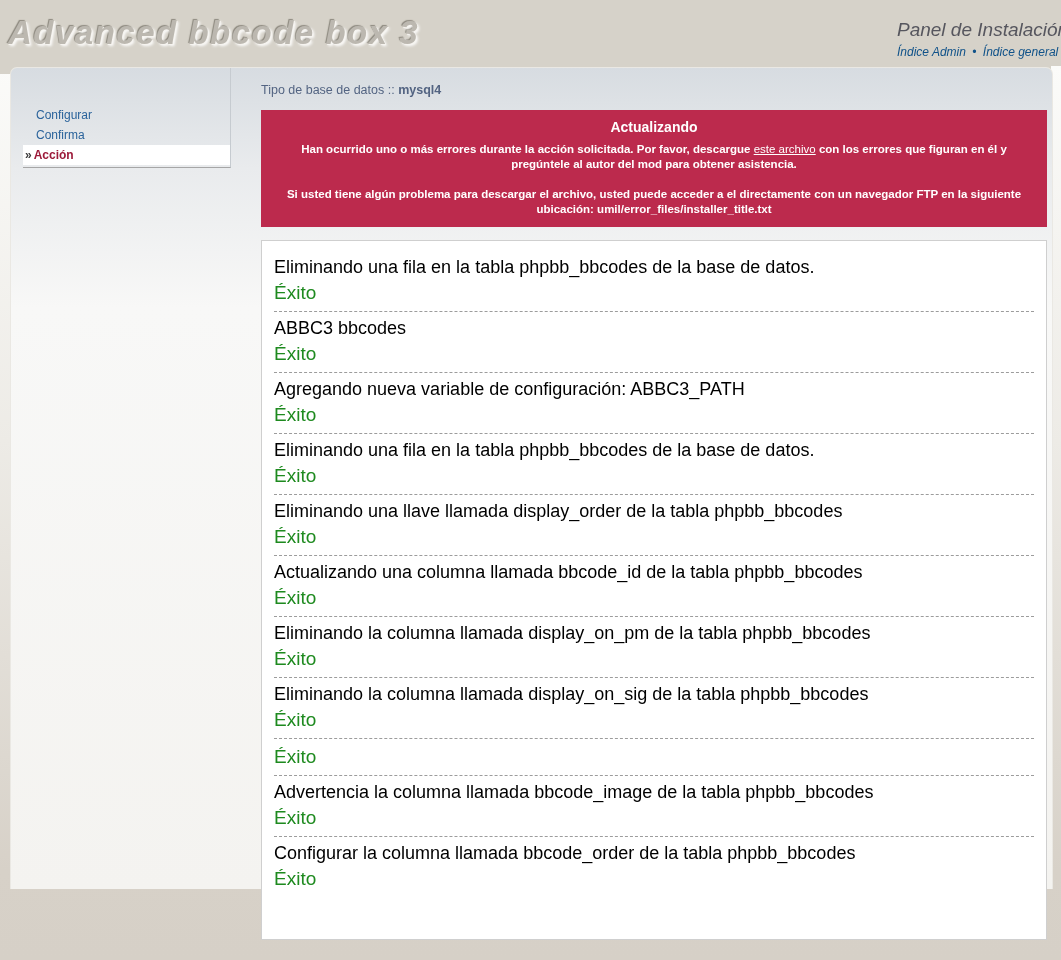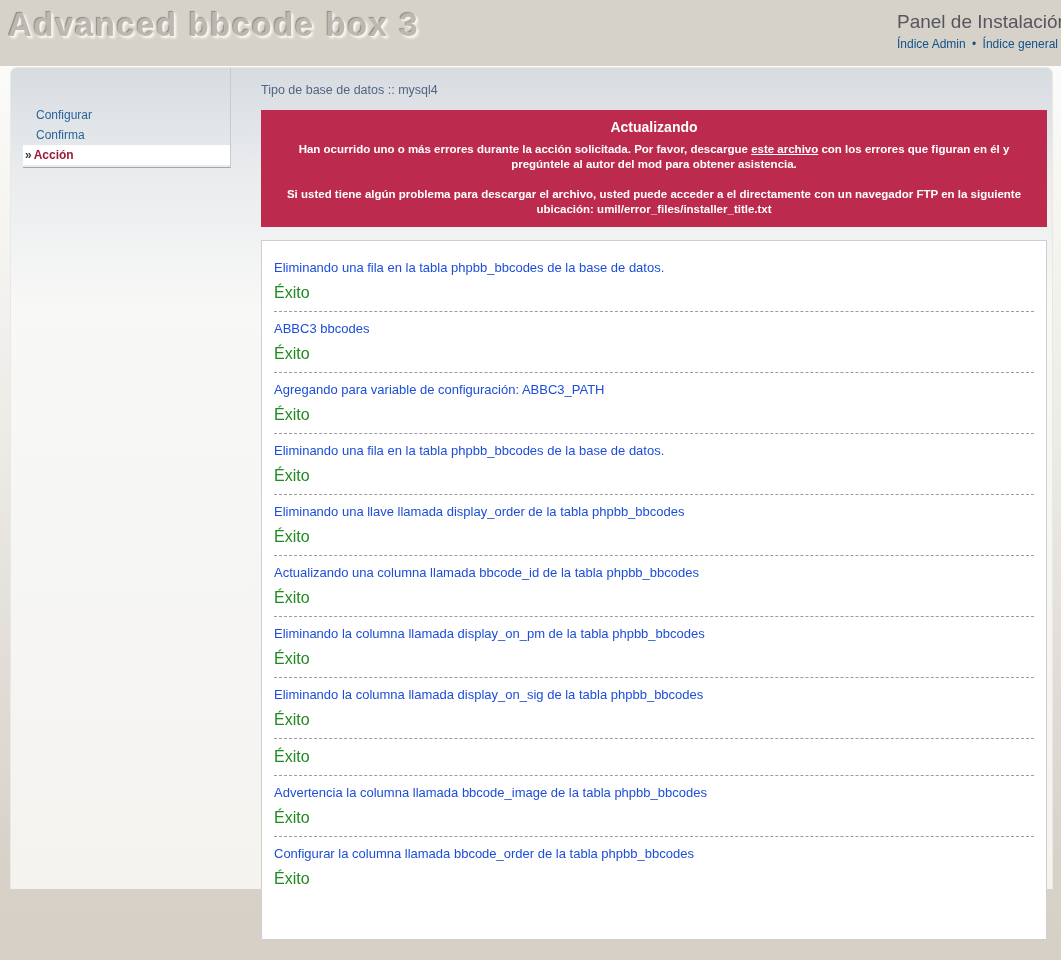--- a/index.html
+++ b/index.html
@@ -9,21 +9,21 @@
     width: 1061px; height: 960px;
     overflow: hidden;
     font-family: "Liberation Sans", sans-serif;
     background: #d6d2c9;
   }
   .bg-grad {
     position: absolute; left:0; top:66px; width:1061px; height:894px;
     background: linear-gradient(180deg, #fbfbf9 0%, #edebe6 42%, #d7d1c8 90%, #d6d0c7 100%);
   }
   
-  .header { position:absolute; left:0; top:0; width:1051px; height:66px; background:#d6d2c9; }
+  .header { position:absolute; left:0; top:8px; width:1051px; height:66px; background:#d6d2c9;font-style:italic; }
   .logo {
     position:absolute; left:8px; top:6px;
     font-size:33px; font-weight:bold; letter-spacing:1.5px;
     color:#bcb8b0;
     text-shadow: 1px 1px 0 #f6f4f0, 2px 2px 3px #ffffff, -1px -1px 1px #8d897f;
     white-space:nowrap;
   }
   .header-right { position:absolute; left:897px; top:11px; white-space:nowrap; }
   .panel-title { font-size:19px; color:#56565e; }
   .header-links { margin-top:4px; font-size:12px; color:#105289; }
@@ -51,38 +51,38 @@
   .side-item.active {
     background:#ffffff; color:#9c1939; font-weight:bold; padding-left:2px;
     text-decoration:none; cursor:default;
   }
   .side-item.active .arrow { color:#3c3c3c; font-weight:bold; margin-right:2px; }
   
   .content { position:absolute; left:250px; top:0; width:786px; }
   h1.page-title { margin:30px 0 0 0; font-size:25px; font-weight:normal; color:#1e5c9e; }
   h1.page-title .status-fail { color:#d61c1c; }
   .subtitle { margin:15px 0 0 0; font-size:12.5px; color:#536482; }
-  .subtitle .db-value { font-weight:normal;text-align:center; }
+  .subtitle .db-value { font-weight:bold;text-align:center; }
   
   .errorbox {
     margin:13px 0 0 0; padding:9px 12px 10px 12px;
     background:#bc2a4d; color:#ffffff; text-align:center;
   }
   .errorbox h2 { margin:0 0 7px 0; font-size:14px; font-weight:bold; }
   .errorbox p { margin:0; font-size:11.5px; font-weight:bold; line-height:15px; }
   .errorbox p + p { margin-top:15px; }
-  .errorbox a { color:#ffffff; font-weight:bold; text-decoration:underline; cursor:pointer; }
+  .errorbox a { color:#ffffff; font-weight:normal; text-decoration:underline; cursor:pointer; }
   
   .result-list {
     margin:13px 0 0 0; padding:10px 12px 30px 12px;
     background:#ffffff; border:1px solid #cfcfcf;
     height:700px; overflow:hidden;
   }
-  .result-desc { padding-top:9px; font-size:13px; line-height:15px; color:#1d4ed8; }
-  .result-status { margin-top:9px; font-size:16px; line-height:17px; color:#1e8a1f; }
+  .result-desc { padding-top:9px; font-size:18px; line-height:15px; color:#000000; }
+  .result-status { margin-top:9px; font-size:19px; line-height:17px; color:#1e8a1f; }
   .result-sep { margin-top:10px; height:0; border-top:1px dashed #9c9c9c; }
 </style>
 </head>
 <body>
 
 <div class="bg-grad"></div>
 
 <div class="header">
   <div class="logo">Advanced bbcode box 3</div>
   <div class="header-right">
@@ -123,21 +123,21 @@
           <div class="result-sep"></div>
         </div>
 
         <div class="result-item">
           <div class="result-desc">ABBC3 bbcodes</div>
           <div class="result-status">Éxito</div>
           <div class="result-sep"></div>
         </div>
 
         <div class="result-item">
-          <div class="result-desc">Agregando para variable de configuración: ABBC3_PATH</div>
+          <div class="result-desc">Agregando nueva variable de configuración: ABBC3_PATH</div>
           <div class="result-status">Éxito</div>
           <div class="result-sep"></div>
         </div>
 
         <div class="result-item">
           <div class="result-desc">Eliminando una fila en la tabla phpbb_bbcodes de la base de datos.</div>
           <div class="result-status">Éxito</div>
           <div class="result-sep"></div>
         </div>
 

